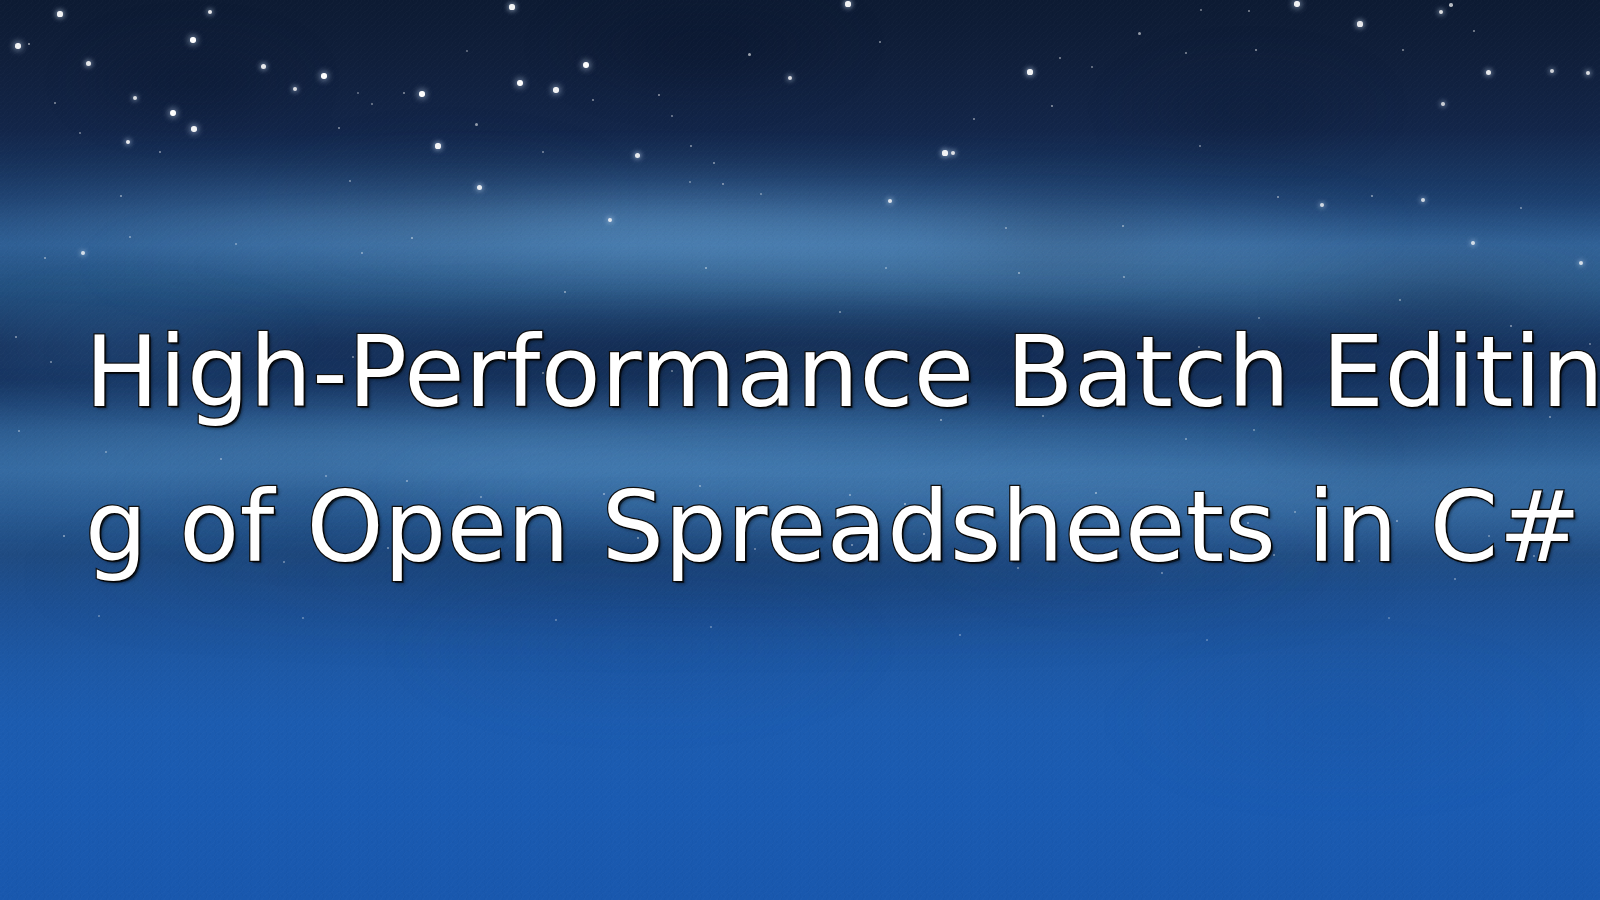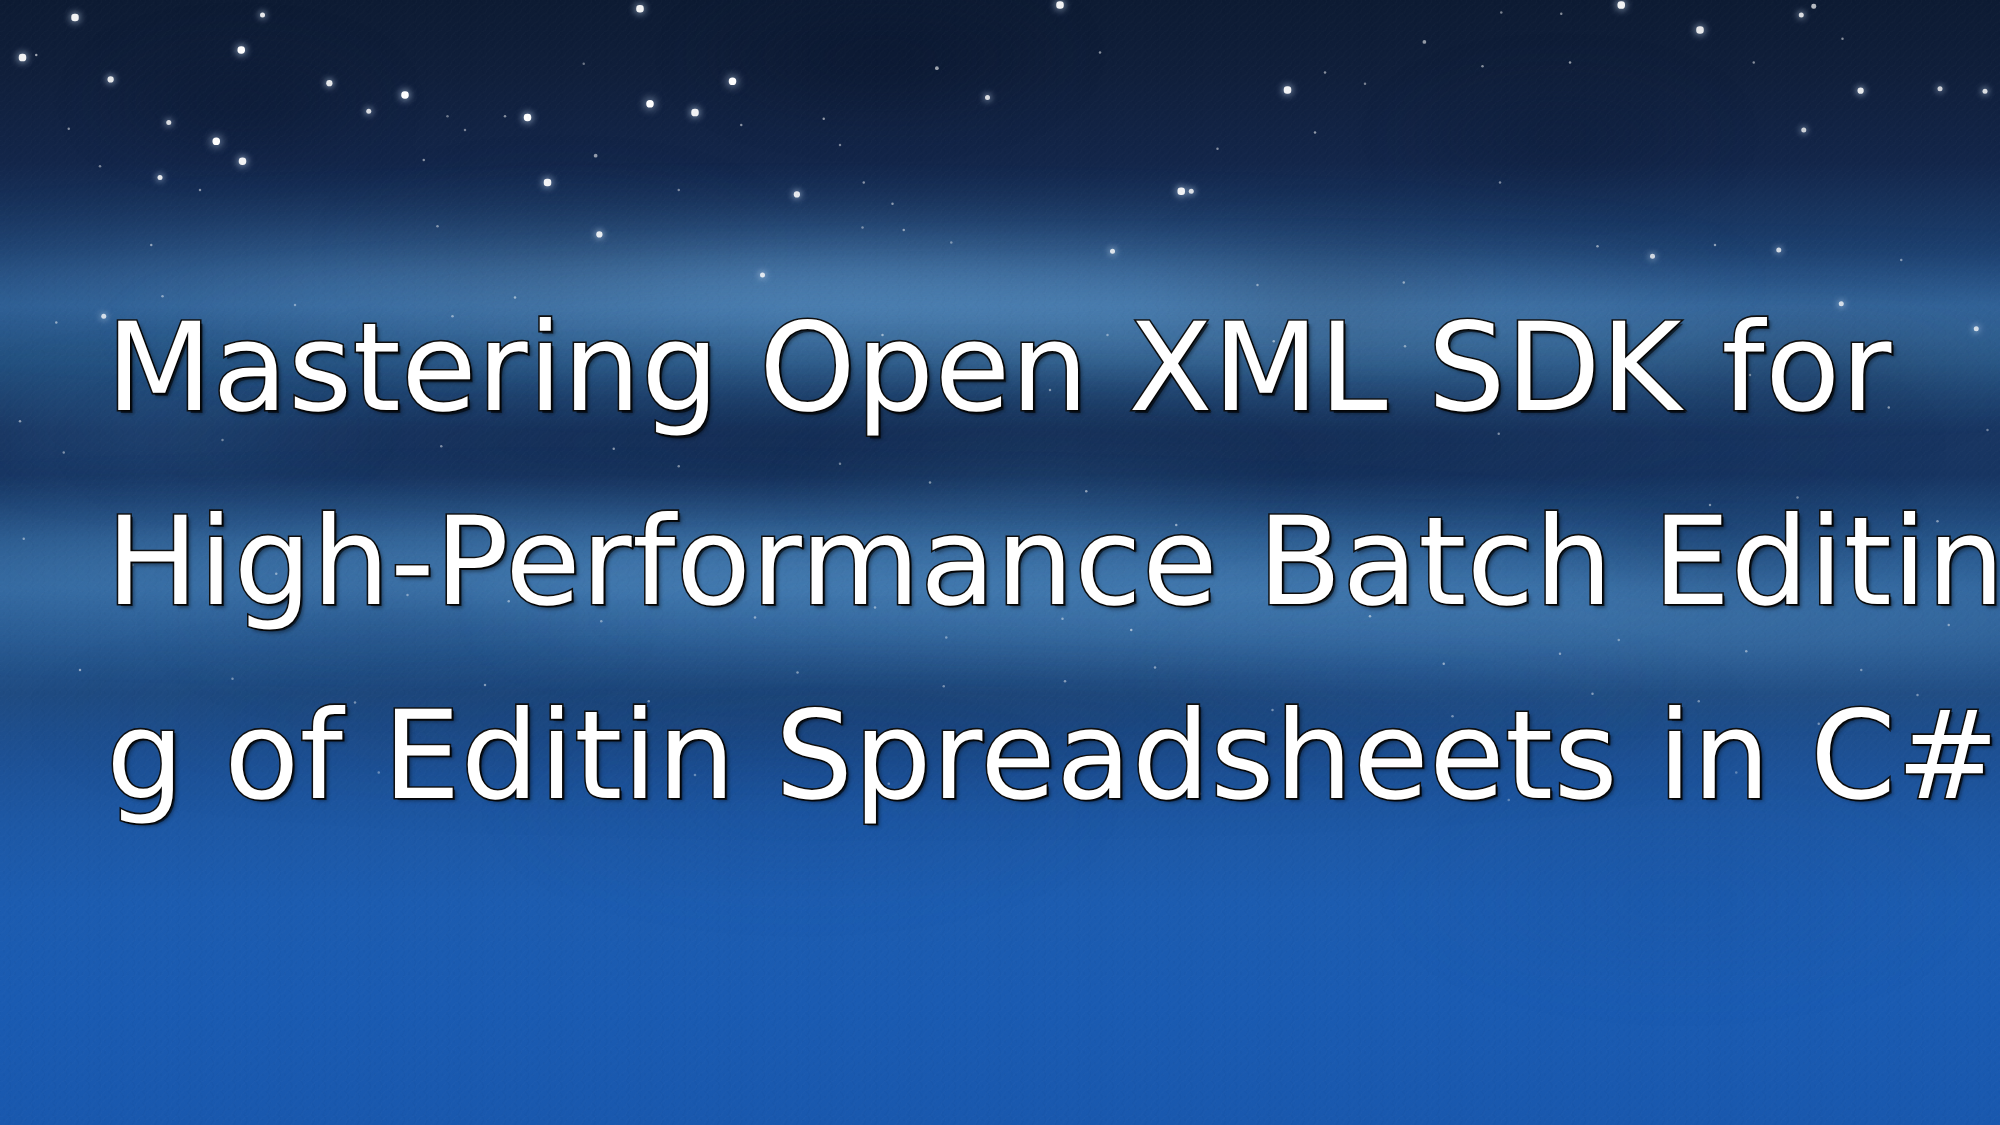--- a/index.html
+++ b/index.html
@@ -314,18 +314,17 @@
       <div class="star" style="left: 555.1px; top: 619.1px; width: 1.8px; height: 1.8px; opacity: 0.35; background: rgb(255, 255, 255);"></div>
       <div class="star" style="left: 710.1px; top: 626.1px; width: 1.8px; height: 1.8px; opacity: 0.35; background: rgb(255, 255, 255);"></div>
       <div class="star" style="left: 959.1px; top: 634.1px; width: 1.8px; height: 1.8px; opacity: 0.35; background: rgb(255, 255, 255);"></div>
       <div class="star" style="left: 1206.1px; top: 639.1px; width: 1.8px; height: 1.8px; opacity: 0.3; background: rgb(255, 255, 255);"></div>
       <div class="star" style="left: 1388.1px; top: 617.1px; width: 1.8px; height: 1.8px; opacity: 0.3; background: rgb(255, 255, 255);"></div>
     </div>
 
   <div class="grain"></div>
 
   <div class="title-block">
-    <div class="title-line">Mastering Open XML SDK for</div>
     <div class="title-line">High-Performance Batch Editin</div>
-    <div class="title-line">g of Editin Spreadsheets in C#</div>
+    <div class="title-line">g of Open Spreadsheets in C#</div>
   </div>
 
 </div>
 
 </body></html>

